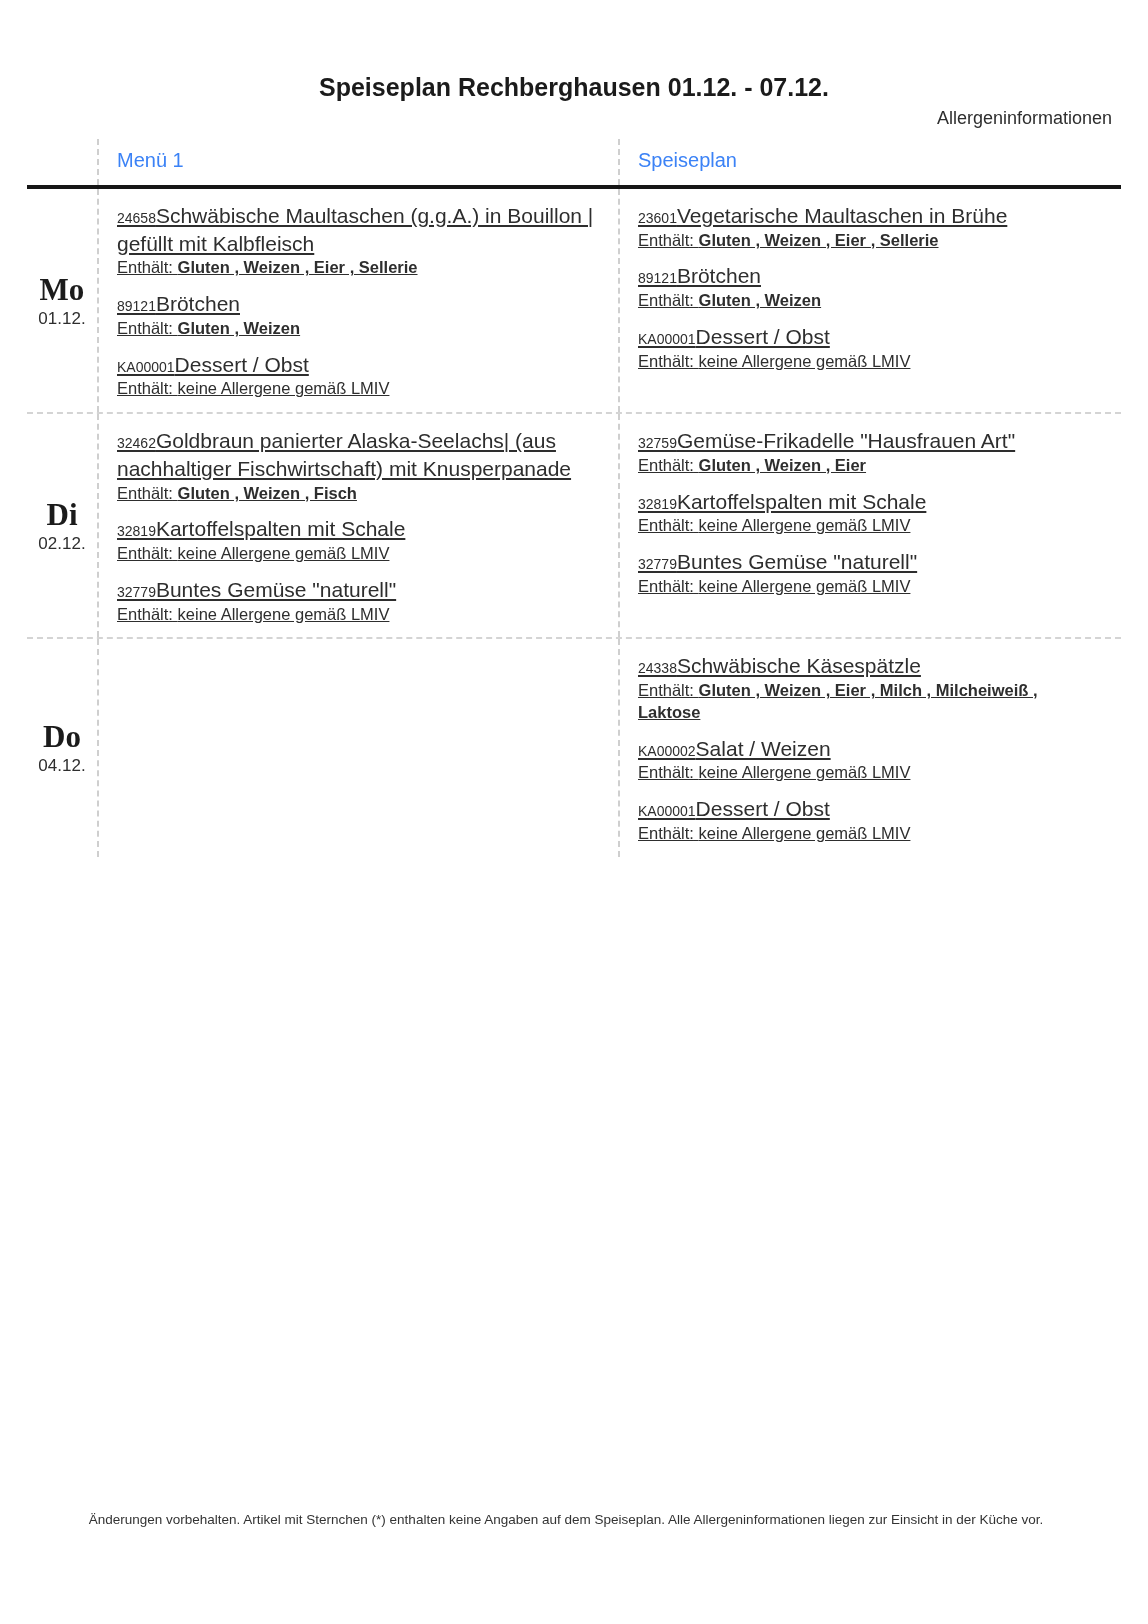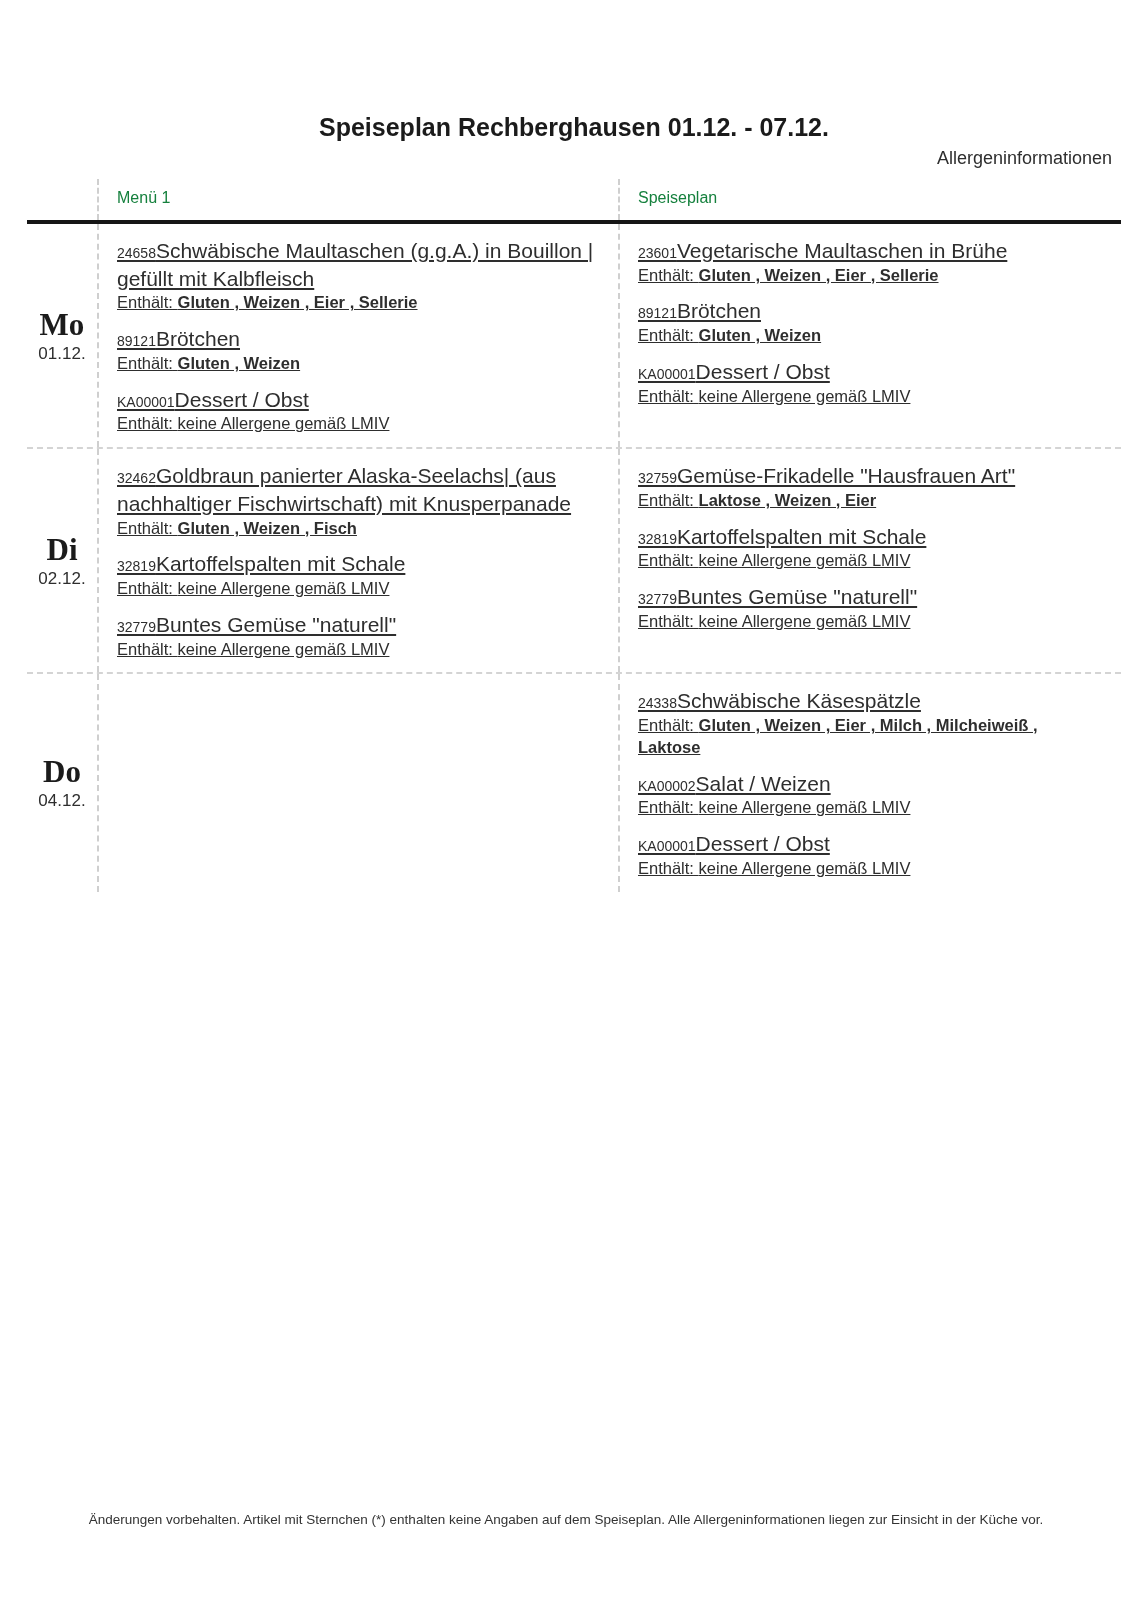--- a/index.html
+++ b/index.html
@@ -16,41 +16,40 @@
     font-family: "Liberation Sans", sans-serif;
     color: #2e2e2e;
   }
   .page-title {
     padding-top: 72px;
     text-align: center;
     font-size: 25px;
     font-weight: 700;
     color: #1b1b1b;
     line-height: 1.2;
-    margin-top: 40px;
   }
   .allergen-info {
     margin: 6px 36px 0 28px;
     text-align: right;
     font-size: 18px;
     color: #2e2e2e;
   }
   .menu-table {
     margin: 10px 27px 0 27px;
   }
   .row {
     display: grid;
     grid-template-columns: 70px 521px 1fr;
   }
   .header-row {
     border-bottom: 4px solid #161616;
   }
   .header-cell {
-    font-size: 16px;
-    color: #15803d;
+    font-size: 20px;
+    color: #3b82f6;
     padding: 10px 0 13px 18px;
   }
   .col-line {
     border-left: 2px dashed #cfcfcf;
   }
   .body-row + .body-row {
     border-top: 2px dashed #d4d4d4;
   }
   .day-cell {
     display: flex;
@@ -224,21 +223,21 @@
           </div>
         </div>
       </div>
       <div class="meal-cell col-line">
         <div class="item">
           <div class="item-title">
             <span class="item-code">32759</span><span>Gemüse-Frikadelle "Hausfrauen Art"</span>
           </div>
           <div class="contains-line">
             <span>Enthält:</span>
-            <span class="allergens-bold">Laktose , Weizen , Eier</span>
+            <span class="allergens-bold">Gluten , Weizen , Eier</span>
           </div>
         </div>
         <div class="item">
           <div class="item-title">
             <span class="item-code">32819</span><span>Kartoffelspalten mit Schale</span>
           </div>
           <div class="contains-line">
             <span>Enthält:</span>
             <span>keine Allergene gemäß LMIV</span>
           </div>

